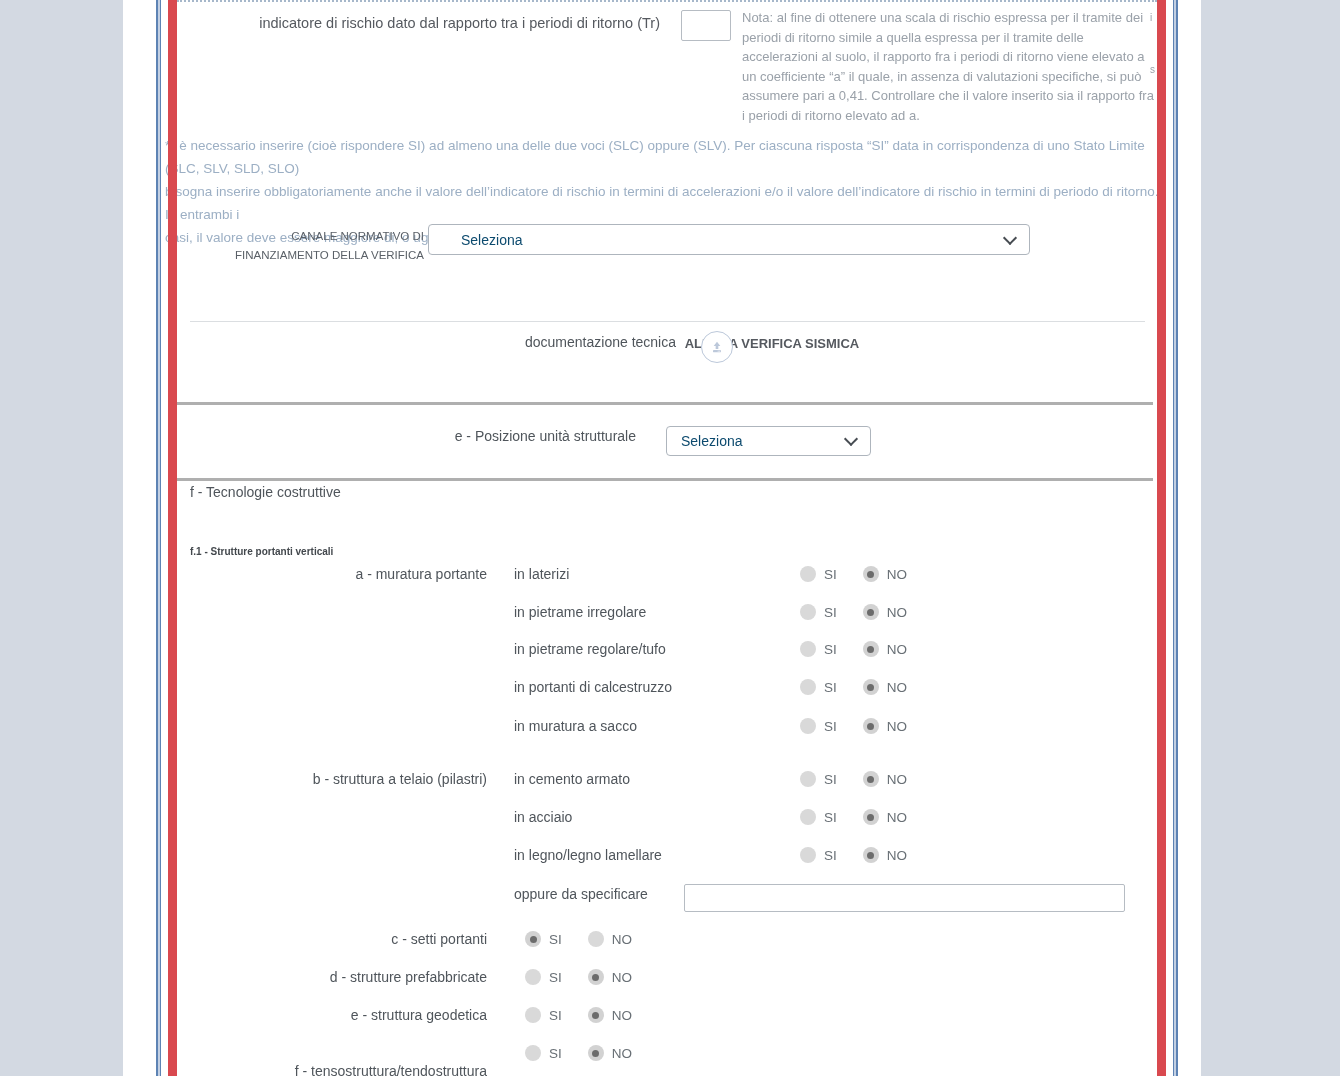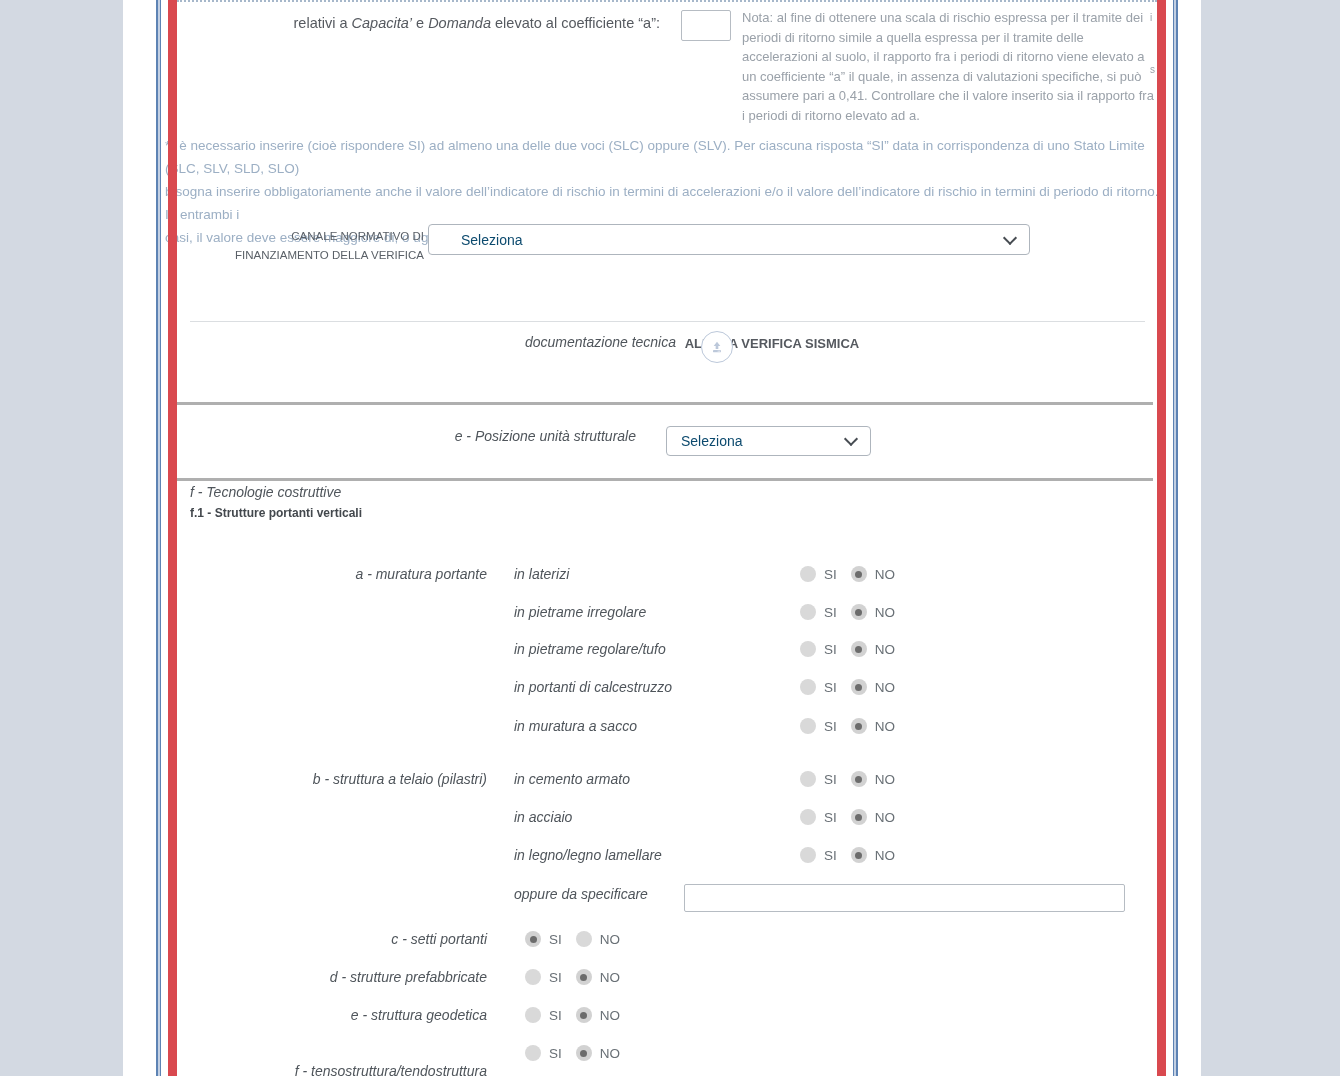--- a/index.html
+++ b/index.html
@@ -16,32 +16,32 @@
   .blue-left{left:156px;}
   .blue-right{left:1173px;}
   .red-bar{position:absolute;top:0;height:1076px;width:9px;background:#d9494f;z-index:5;}
   .red-left{left:168px;}
   .red-right{left:1157px;}
   .dashed-top{position:absolute;left:177px;top:0;width:980px;height:0;
     border-top:2px dotted #a6b7ca;z-index:1;}
   
   .abs{position:absolute;z-index:2;}
   .rlabel{text-align:right;}
-  .lbl{font-size:14px;color:#4f555b;line-height:17px;font-style:italic;}
+  .lbl{font-size:14px;color:#4f555b;line-height:17px;}
   .thinline{height:1px;background:#dbdee1;}
   .divider{height:3px;background:#afafaf;}
   .box-input{border:1px solid #b6bcc3;background:#fff;border-radius:2px;
     font-family:"Liberation Sans",sans-serif;font-size:14px;color:#4a5056;box-sizing:border-box;}
   .select{border:1px solid #aeb5bd;background:#fff;border-radius:4px;display:flex;
     align-items:center;box-sizing:border-box;cursor:pointer;}
   .select .val{font-size:14px;color:#0c4a6e;}
   .chev{width:8px;height:8px;border-right:2px solid #474c52;border-bottom:2px solid #474c52;
     transform:rotate(45deg);margin-left:auto;margin-right:14px;margin-top:-4px;flex:0 0 auto;}
   
-  .radio-pair{display:flex;align-items:center;}
+  .radio-pair{display:flex;align-items:center;gap:12px;}
   .radio-opt{display:flex;align-items:center;}
   .rdot{width:16px;height:16px;border-radius:50%;background:#d9d9d9;position:relative;
     display:inline-block;cursor:pointer;}
   .radio-opt.checked .rdot{background:#d2d2d2;}
   .radio-opt.checked .rdot::after{content:"";position:absolute;left:4.5px;top:4.5px;width:7px;height:7px;
     border-radius:50%;background:#6c6c6c;}
   .rtxt{font-size:13.5px;color:#697076;margin-left:8px;}
   .radio-opt + .radio-opt{margin-left:14px;}
   
   .upload-btn{width:32px;height:32px;border-radius:50%;border:1px solid #bcc8da;background:#fff;
@@ -58,21 +58,21 @@
   <div class="blue-line blue-left"></div>
   <div class="blue-line blue-right"></div>
   <div class="red-bar red-left"></div>
   <div class="red-bar red-right"></div>
   <div class="dashed-top"></div>
 
   <span class="abs frag" style="left:1150px;top:12px;">i</span>
   <span class="abs frag" style="left:1150px;top:64px;">s</span>
 
   <div class="abs rlabel" style="left:240px;top:13px;width:420px;font-size:14.5px;line-height:21px;color:#55595f;">
-    <div><span>relativi a </span><i>Capacita’</i><span> e </span><i>Domanda</i><span> elevato al coefficiente “a”:</span></div>
+    <div>indicatore di rischio dato dal rapporto tra i periodi di ritorno (Tr)</div>
   </div>
   <input class="abs box-input" style="left: 681px; top: 10px; width: 50px; height: 31px;" value="">
   <div class="abs" style="left:742px;top:8px;width:413px;font-size:13px;line-height:19.5px;color:#9aa1a9;">Nota: al fine di ottenere una scala di rischio espressa per il tramite dei periodi di ritorno simile a quella espressa per il tramite delle accelerazioni al suolo, il rapporto fra i periodi di ritorno viene elevato a un coefficiente “a” il quale, in assenza di valutazioni specifiche, si può assumere pari a 0,41. Controllare che il valore inserito sia il rapporto fra i periodi di ritorno elevato ad a.</div>
 
   <div class="abs" style="left:165px;top:134px;width:1000px;font-size:13.5px;line-height:23px;color:#9cafc4;z-index:1;">
     <div>** è necessario inserire (cioè rispondere SI) ad almeno una delle due voci (SLC) oppure (SLV). Per ciascuna risposta “SI” data in corrispondenza di uno Stato Limite (SLC, SLV, SLD, SLO)</div>
     <div>bisogna inserire obbligatoriamente anche il valore dell’indicatore di rischio in termini di accelerazioni e/o il valore dell’indicatore di rischio in termini di periodo di ritorno. In entrambi i</div>
     <div>casi, il valore deve essere maggiore di, o uguale a, zero.</div>
   </div>
 
@@ -101,21 +101,21 @@
 
   <div class="abs divider" style="left:177px;top:402px;width:976px;"></div>
   <div class="abs rlabel lbl" style="left:340px;top:428px;width:296px;">e - Posizione unità strutturale</div>
   <div class="abs select" style="left:666px;top:426px;width:205px;height:30px;">
     <span class="val" style="padding-left:14px;">Seleziona</span>
     <span class="chev"></span>
   </div>
   <div class="abs divider" style="left:177px;top:478px;width:976px;"></div>
 
   <div class="abs lbl" style="left:190px;top:484px;">f - Tecnologie costruttive</div>
-  <div class="abs" style="left:190px;top:506px;font-size:12px;font-weight:bold;color:#43484d;">f.1 - Strutture portanti verticali</div>
+  <div class="abs" style="left:190px;top:546px;font-size:10px;font-weight:bold;color:#43484d;">f.1 - Strutture portanti verticali</div>
 
   <div class="abs rlabel lbl" style="left:200px;top:566px;width:287px;">a - muratura portante</div>
 
   <div class="abs lbl" style="left:514px;top:566px;">in laterizi</div>
   <div class="abs radio-pair" style="left:800px;top:566px;">
     <span class="radio-opt">
         <span class="rdot"></span>
         <span class="rtxt">SI</span>
       </span>
     <span class="radio-opt checked">

